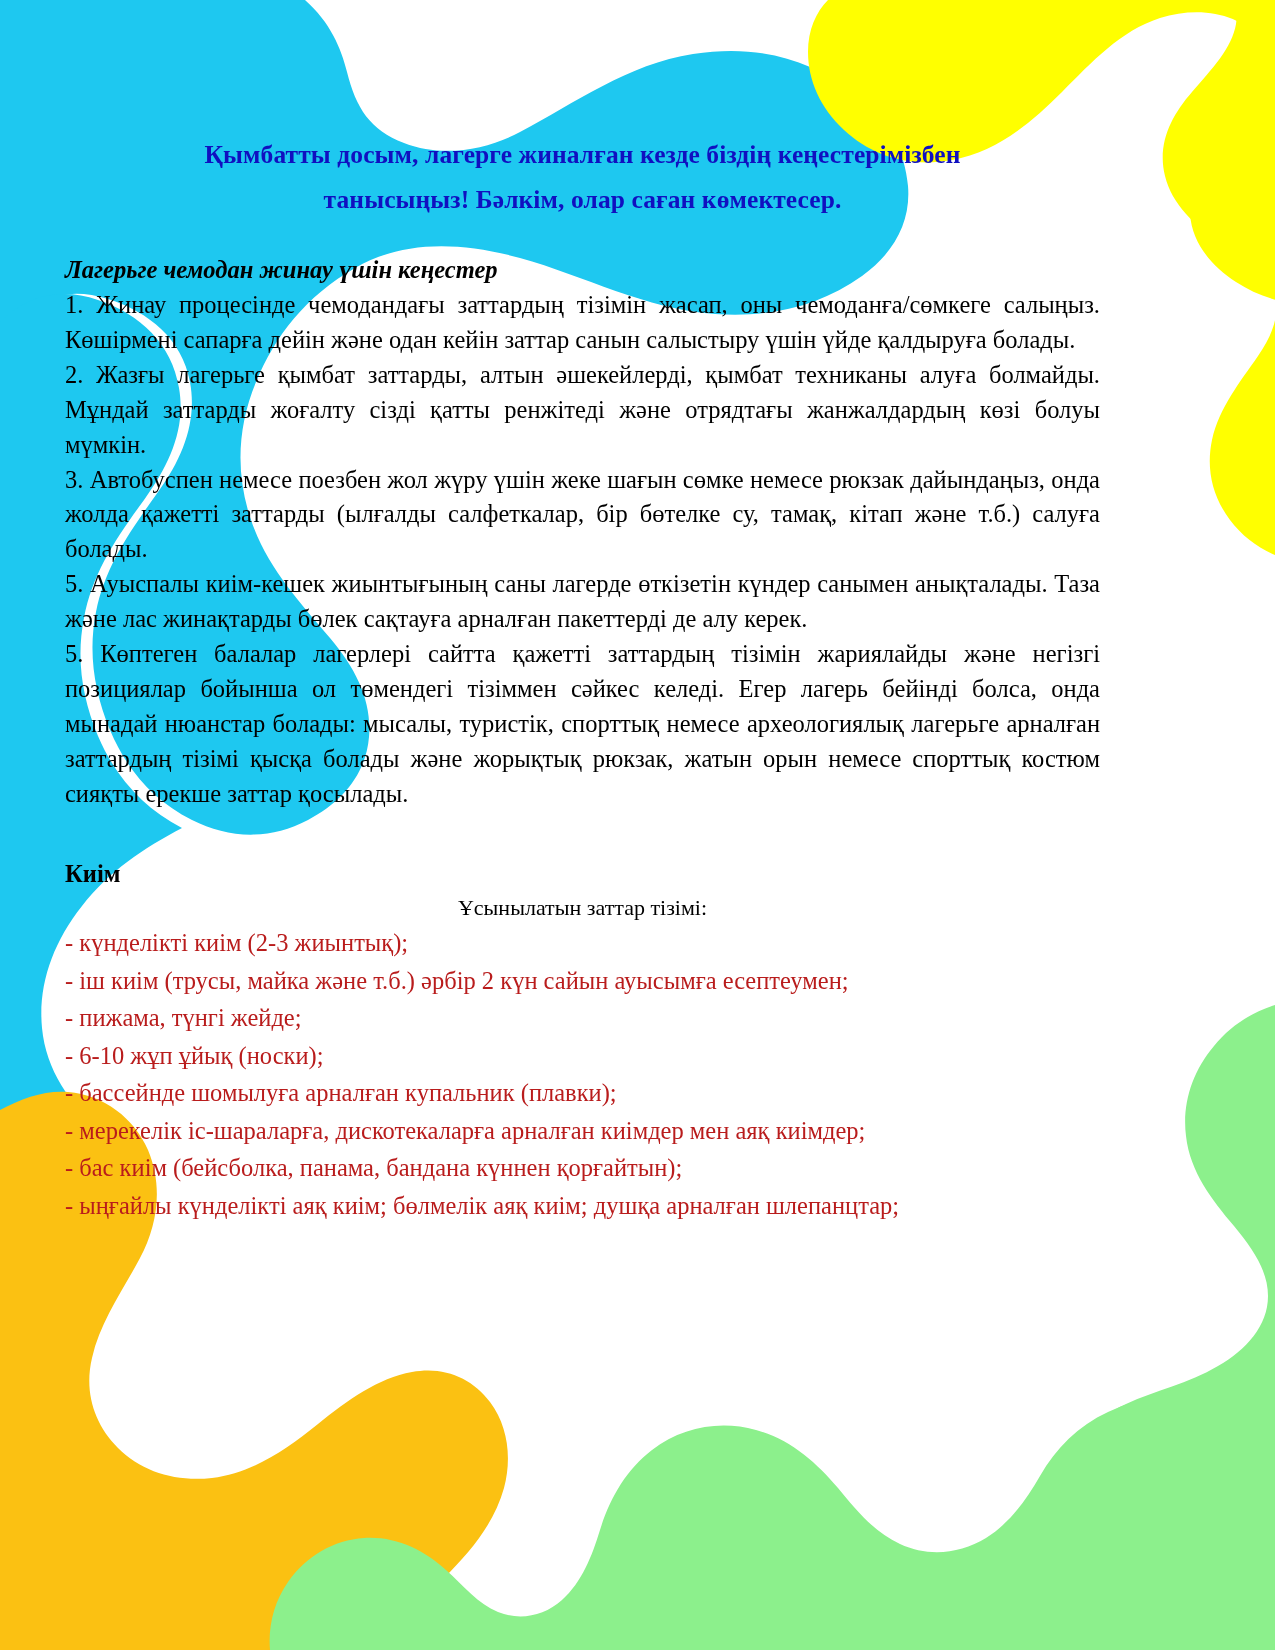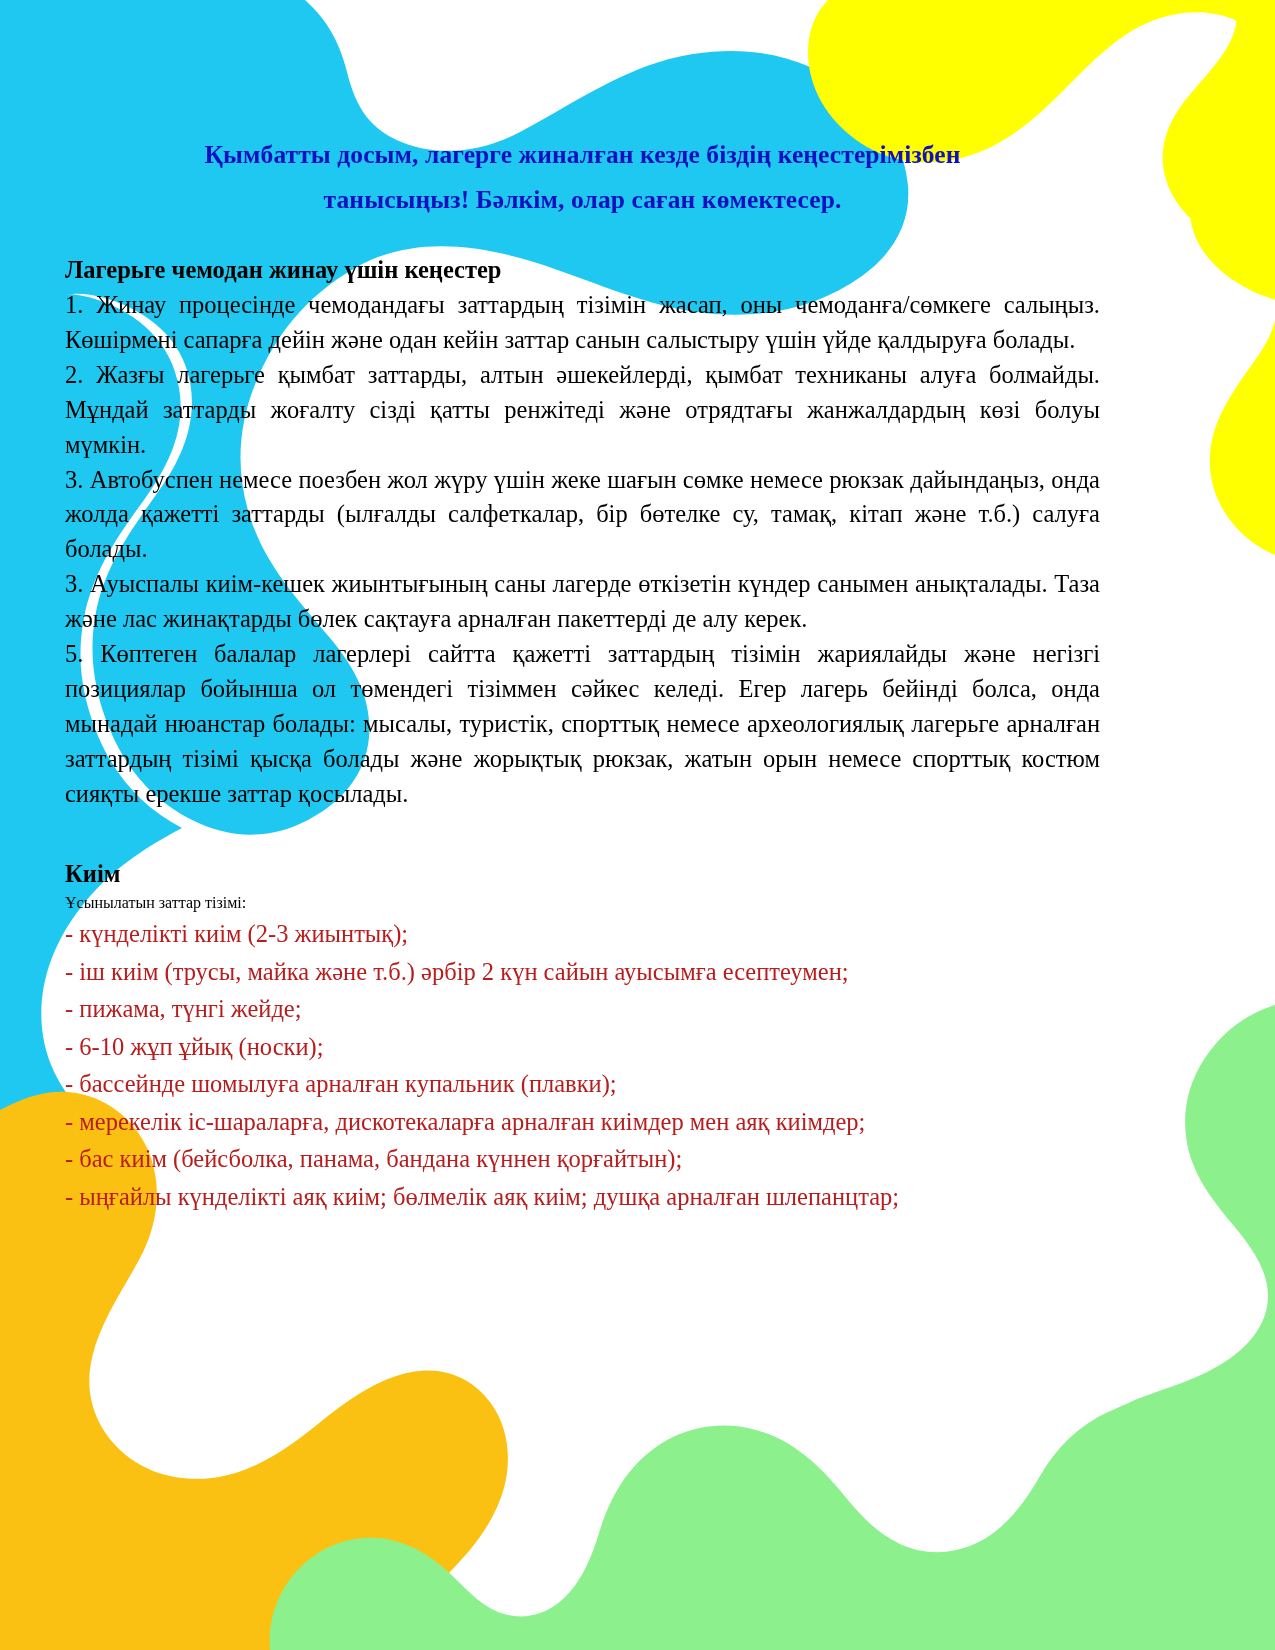--- a/index.html
+++ b/index.html
@@ -60,20 +60,21 @@
   .section-heading {
     font-size: 24.5px;
     font-weight: bold;
     color: #000000;
     line-height: 1.42;
     margin: 0;
   }
 
   .heading-tips {
     padding-top: 31px;
+    font-style: italic;
   }
 
   .para {
     font-size: 24.5px;
     color: #000000;
     line-height: 1.425;
     text-align: justify;
     text-justify: inter-word;
     margin: 0;
   }
@@ -88,24 +89,25 @@
 
   .list-line {
     font-size: 24.5px;
     color: #b91c1c;
     line-height: 1.53;
     margin: 0;
     white-space: nowrap;
   }
 
   .plain-line {
-    font-size: 16px;
+    font-size: 22px;
     color: #000000;
     line-height: 1.5;
     margin: 0;
+    text-align: center;
   }
 
   .heading-clothes {
     padding-top: 2px;
   }
 </style>
 </head>
 <body>
 
 <div id="page">
@@ -234,21 +236,21 @@
     <div class="doc-title">
       <span>Қымбатты досым, лагерге жиналған кезде біздің кеңестерімізбен</span><br>
       <span>танысыңыз! Бәлкім, олар саған көмектесер.</span>
     </div>
 
     <div class="section-heading heading-tips">Лагерьге чемодан жинау үшін кеңестер</div>
 
     <div class="para para-indented">1. Жинау процесінде чемодандағы заттардың тізімін жасап, оны чемоданға/сөмкеге салыңыз. Көшірмені сапарға дейін және одан кейін заттар санын салыстыру үшін үйде қалдыруға болады.</div>
     <div class="para para-indented">2. Жазғы лагерьге қымбат заттарды, алтын әшекейлерді, қымбат техниканы алуға болмайды. Мұндай заттарды жоғалту сізді қатты ренжітеді және отрядтағы жанжалдардың көзі болуы мүмкін.</div>
     <div class="para para-indented">3. Автобуспен немесе поезбен жол жүру үшін жеке шағын сөмке немесе рюкзак дайындаңыз, онда жолда қажетті заттарды (ылғалды салфеткалар, бір бөтелке су, тамақ, кітап және т.б.) салуға болады.</div>
-    <div class="para para-indented">3. Ауыспалы киім-кешек жиынтығының саны лагерде өткізетін күндер санымен анықталады. Таза және лас жинақтарды бөлек сақтауға арналған пакеттерді де алу керек.</div>
+    <div class="para para-indented">5. Ауыспалы киім-кешек жиынтығының саны лагерде өткізетін күндер санымен анықталады. Таза және лас жинақтарды бөлек сақтауға арналған пакеттерді де алу керек.</div>
     <div class="para para-indented">5. Көптеген балалар лагерлері сайтта қажетті заттардың тізімін жариялайды және негізгі позициялар бойынша ол төмендегі тізіммен сәйкес келеді. Егер лагерь бейінді болса, онда мынадай нюанстар болады: мысалы, туристік, спорттық немесе археологиялық лагерьге арналған заттардың тізімі қысқа болады және жорықтық рюкзак, жатын орын немесе спорттық костюм сияқты ерекше заттар қосылады.</div>
 
     <div class="spacer-block"></div>
 
     <div class="section-heading heading-clothes">Киім</div>
 
     <div class="plain-line">Ұсынылатын заттар тізімі:</div>
 
     <div class="list-line">- күнделікті киім (2-3 жиынтық);</div>
     <div class="list-line">- іш киім (трусы, майка және т.б.) әрбір 2 күн сайын ауысымға есептеумен;</div>

